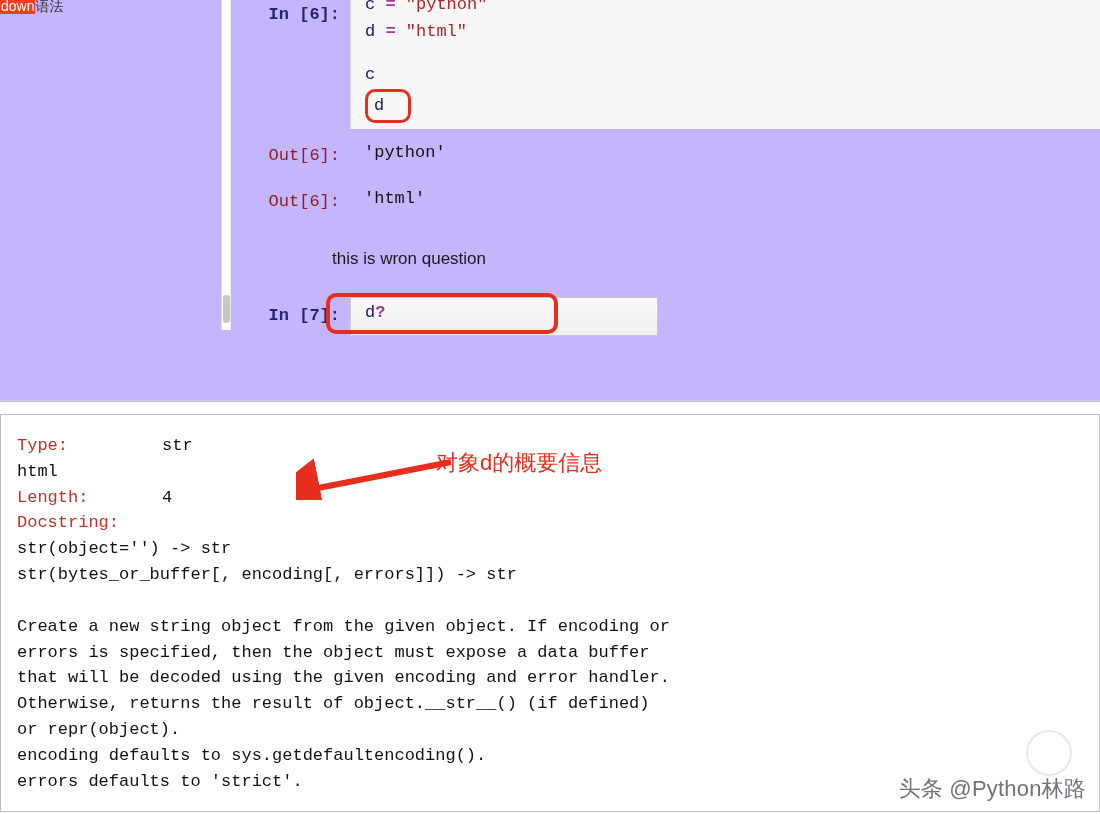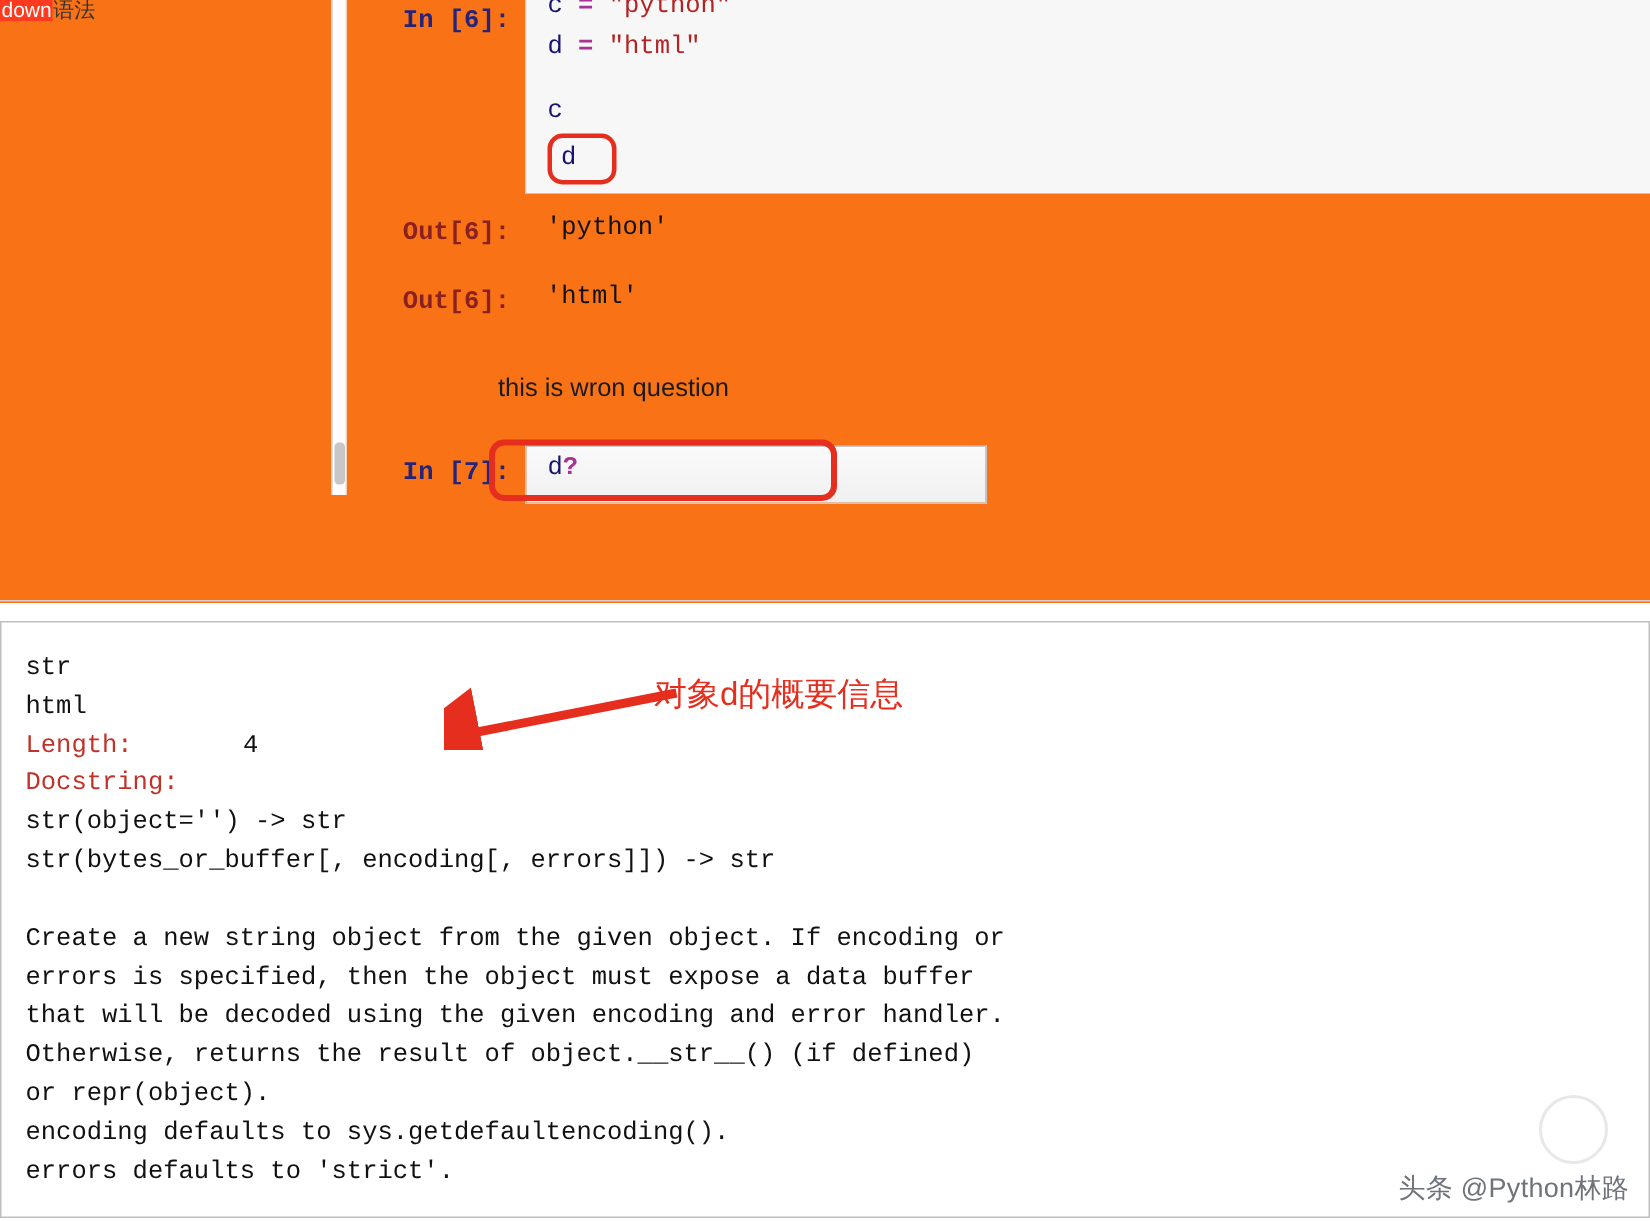--- a/index.html
+++ b/index.html
@@ -8,21 +8,21 @@
   height: 814px;
   background: #fff;
   font-family: "Helvetica Neue", Arial, sans-serif;
   font-size: 15px;
   position: relative;
   overflow: hidden;
 }
 .top-area {
   position: relative;
   height: 402px;
-  background: #f97316;
+  background: #c4b5fd;
 }
 .sidebar-frag {
   position: absolute;
   left: 0; top: -2px;
   font-size: 14px;
 }
 .down-hl {
   background: #ff3a1e;
   color: #fff;
   padding: 0 1px;
@@ -54,21 +54,21 @@
 }
 .cell-row { display: flex; margin-bottom: 0; }
 .prompt {
   width: 118px;
   text-align: right;
   padding: 6px 10px 6px 0;
   line-height: 1.55;
   white-space: nowrap;
 }
 .prompt-in { color: #25247a; font-weight: bold; }
-.prompt-out { color: #8b2020; font-weight: bold; }
+.prompt-out { color: #8b2020; font-weight: normal; }
 .code-box {
   flex: 1;
   background: #f7f7f7;
   border-left: 1px solid #d7d7d7;
   border-top: 1px solid #eee;
   padding: 6px 14px;
   line-height: 1.6;
 }
 .code-box.firstcell{
   margin-top:-6px;
@@ -145,21 +145,21 @@
   left: 436px; top: 448px;
   color: #e62e1e;
   font-size: 22px;
   font-family: "Microsoft YaHei","PingFang SC",sans-serif;
 }
 .watermark {
   position:absolute;
   right:14px; bottom:10px;
   color:#6f737a;
   font-family:"Microsoft YaHei","PingFang SC",sans-serif;
-  font-size:18px;
+  font-size:22px;
   letter-spacing:0.2px;
 }
 .wm-icon{
   position:absolute;
   right:28px; bottom:38px;
   width:46px; height:46px;
   opacity:.18;
   border:2px solid #7a7f86;
   border-radius:50%;
 }
@@ -219,20 +219,21 @@
     </div>
 
   </div>
 </div>
 
 <div class="top-rule"></div>
 
 <div class="pager">
   <div>
     <div class="pager-row">
+      <span class="pager-label">Type:</span>
       <span class="pager-val">str</span>
     </div>
     <div class="pager-row">
       <span class="pager-val">html</span>
     </div>
     <div class="pager-row">
       <span class="pager-label">Length:</span>
       <span class="pager-val">4</span>
     </div>
     <div class="pager-row">

